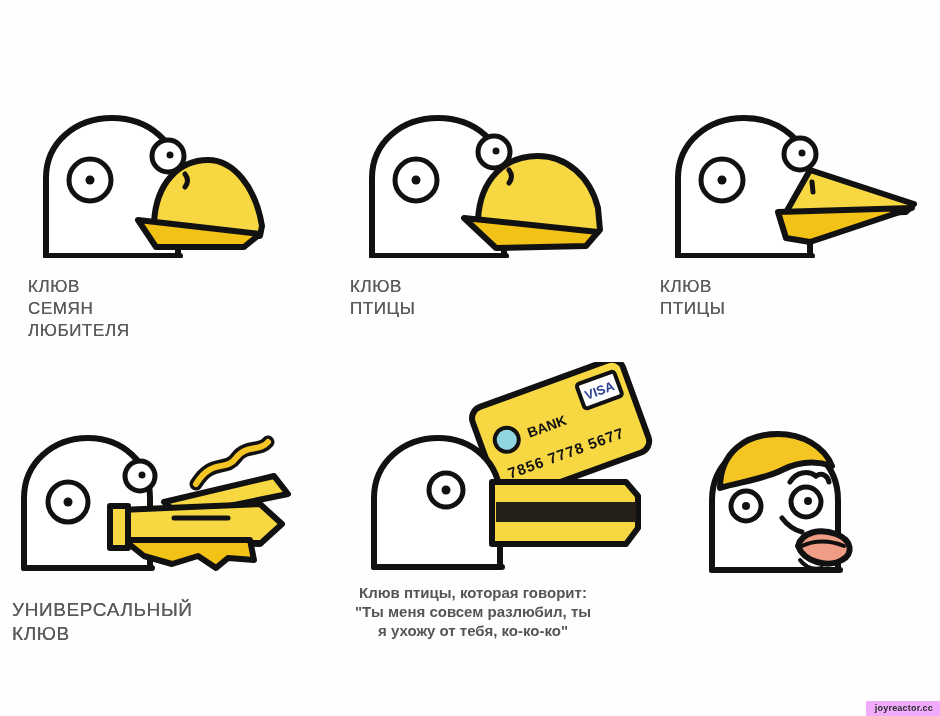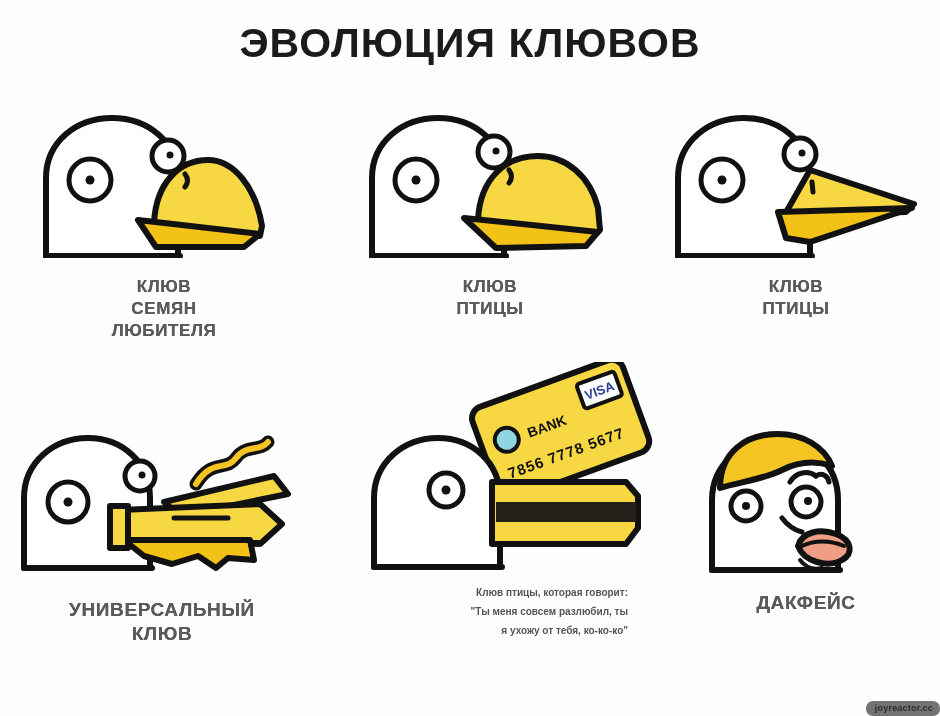--- a/index.html
+++ b/index.html
@@ -40,67 +40,65 @@
   }
 
   
   .panel {
     position: absolute;
   }
   .art {
     position: relative;
   }
   .caption {
-    text-align: center;
-    font-family: "Liberation Sans", sans-serif;
-    font-weight: bold;
+    text-align: left;
+    font-family: "Liberation Sans", sans-serif;
+    font-weight: normal;
     font-size: 17px;
     line-height: 22px;
     letter-spacing: 0.6px;
     color: #5a5a5a;
     text-shadow: 0 0 0 #5a5a5a;
   }
   .caption-lines span { display: block; }
 
   
   #note {
     position: absolute;
     left: 318px;
     top: 583px;
     width: 310px;
-    text-align: right;
+    text-align: center;
     font-family: "Liberation Sans", sans-serif;
     font-weight: bold;
-    font-size: 10px;
+    font-size: 15px;
     line-height: 19px;
     color: #555555;
   }
   #note span { display: block; }
 
   
   #watermark {
     position: absolute;
     right: 0;
     bottom: 0;
-    background: #737373;
+    background: #f0abfc;
     color: #2a2a2a;
     font-family: "Liberation Sans", sans-serif;
     font-weight: bold;
     font-size: 9px;
     letter-spacing: 0.2px;
     padding: 2px 7px 3px 9px;
-    border-radius: 7px;
   }
 </style>
 </head>
 <body>
 
 <div id="poster">
 
-  <div id="title">ЭВОЛЮЦИЯ КЛЮВОВ</div>
 
   <div class="panel" style="left:28px; top:108px; width:272px;">
     <div class="art">
       <svg width="272" height="150" viewBox="0 0 272 150">
 
         <path d="M18 148 L18 70 C18 34 48 10 84 10 C120 10 150 34 150 70 L150 148 Z" fill="#ffffff" stroke="#111111" stroke-width="6" stroke-linejoin="round"></path>
 
         <path d="M18 148 L152 148" stroke="#111111" stroke-width="6" stroke-linecap="round"></path>
 
         <circle cx="62" cy="72" r="21" fill="#ffffff" stroke="#111111" stroke-width="5"></circle>
@@ -247,23 +245,20 @@
         <path d="M100 64 C106 54 118 52 126 58" fill="none" stroke="#111111" stroke-width="5" stroke-linecap="round"></path>
         <path d="M126 58 C132 54 138 58 139 64" fill="none" stroke="#111111" stroke-width="5" stroke-linecap="round"></path>
         <path d="M92 100 C98 108 104 112 112 114" fill="none" stroke="#111111" stroke-width="5" stroke-linecap="round"></path>
 
         <path d="M108 128 C112 114 130 110 146 116 C162 122 164 136 152 142 C138 150 114 144 108 128 Z" fill="#ef9d85" stroke="#111111" stroke-width="6" stroke-linejoin="round"></path>
         <path d="M112 128 C124 122 140 122 154 128" fill="none" stroke="#111111" stroke-width="4" stroke-linecap="round"></path>
 
         <path d="M110 142 C116 150 124 152 132 150" fill="none" stroke="#111111" stroke-width="4" stroke-linecap="round"></path>
       </svg>
     </div>
-    <div class="caption caption-lines" style="margin-top:10px; font-size:19px;">
-      <span>ДАКФЕЙС</span>
-    </div>
   </div>
 
   <div id="note">
     <span>Клюв птицы, которая говорит:</span>
     <span>"Ты меня совсем разлюбил, ты</span>
     <span>я ухожу от тебя, ко-ко-ко"</span>
   </div>
 
   <div id="watermark">joyreactor.cc</div>
 

